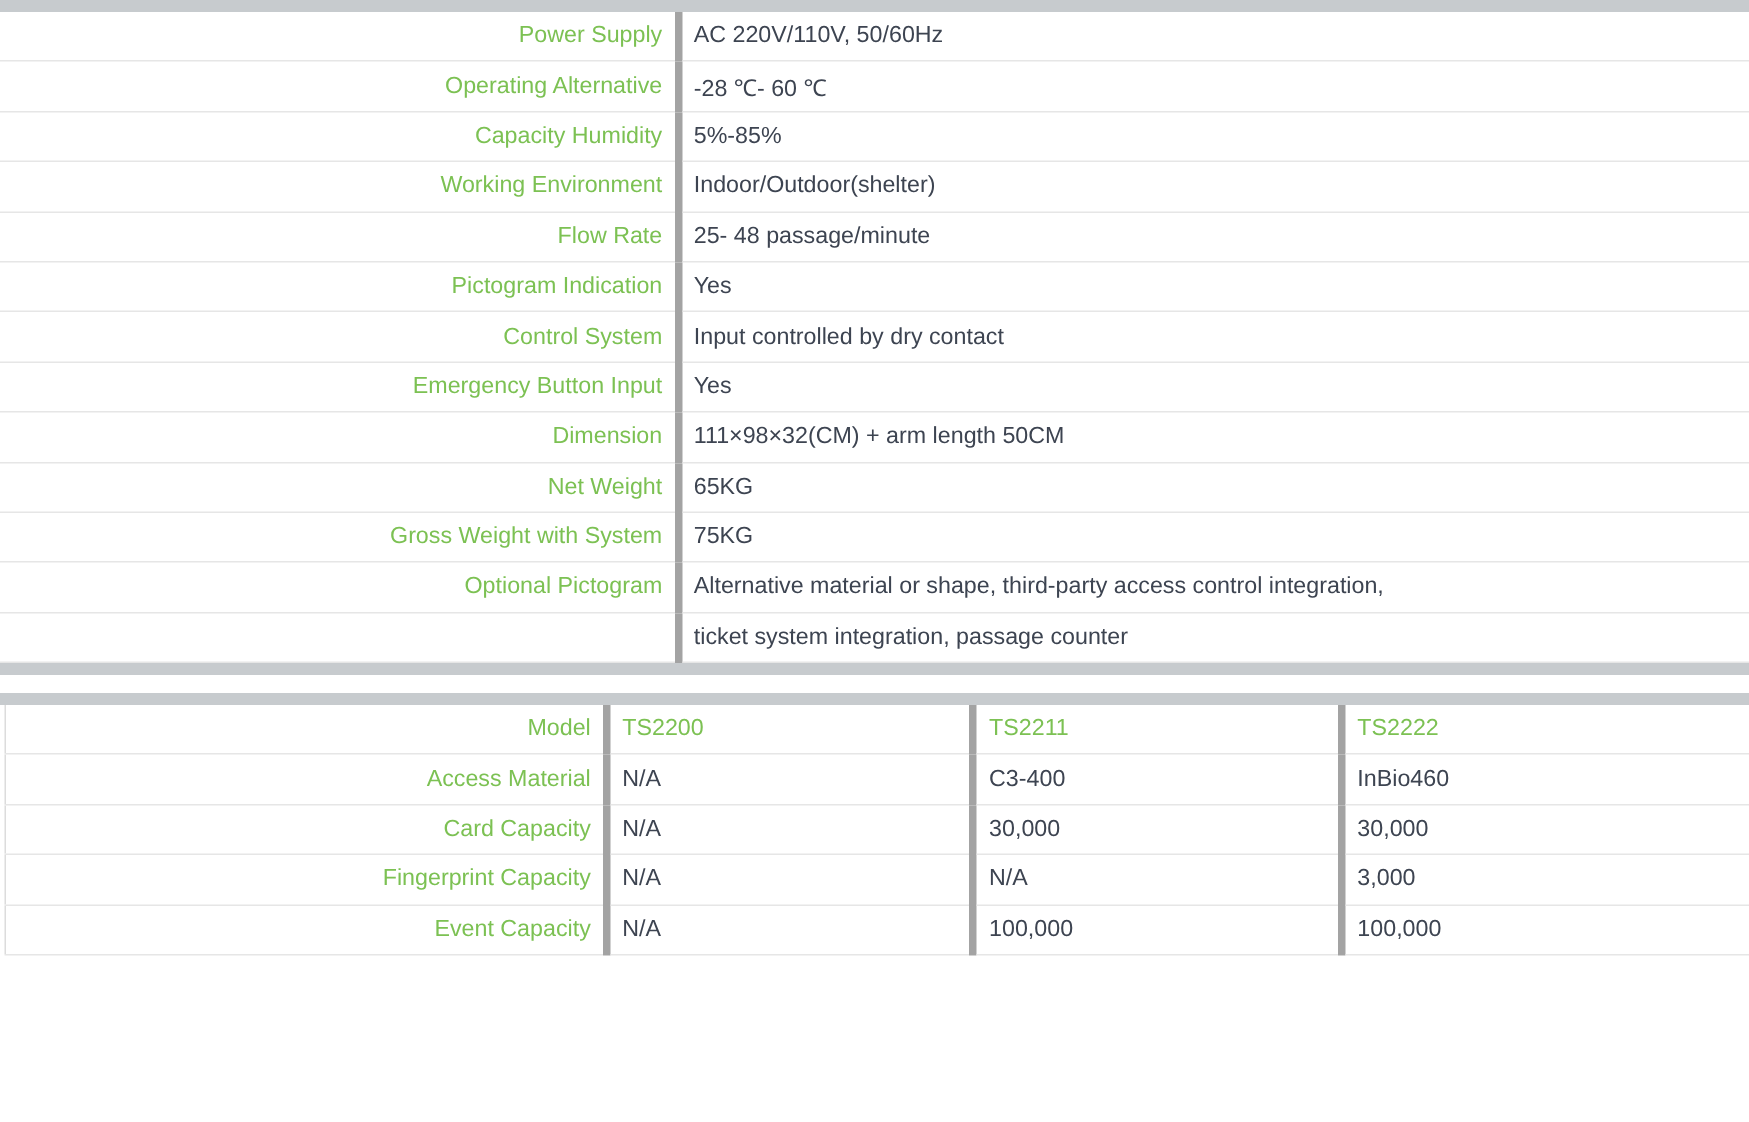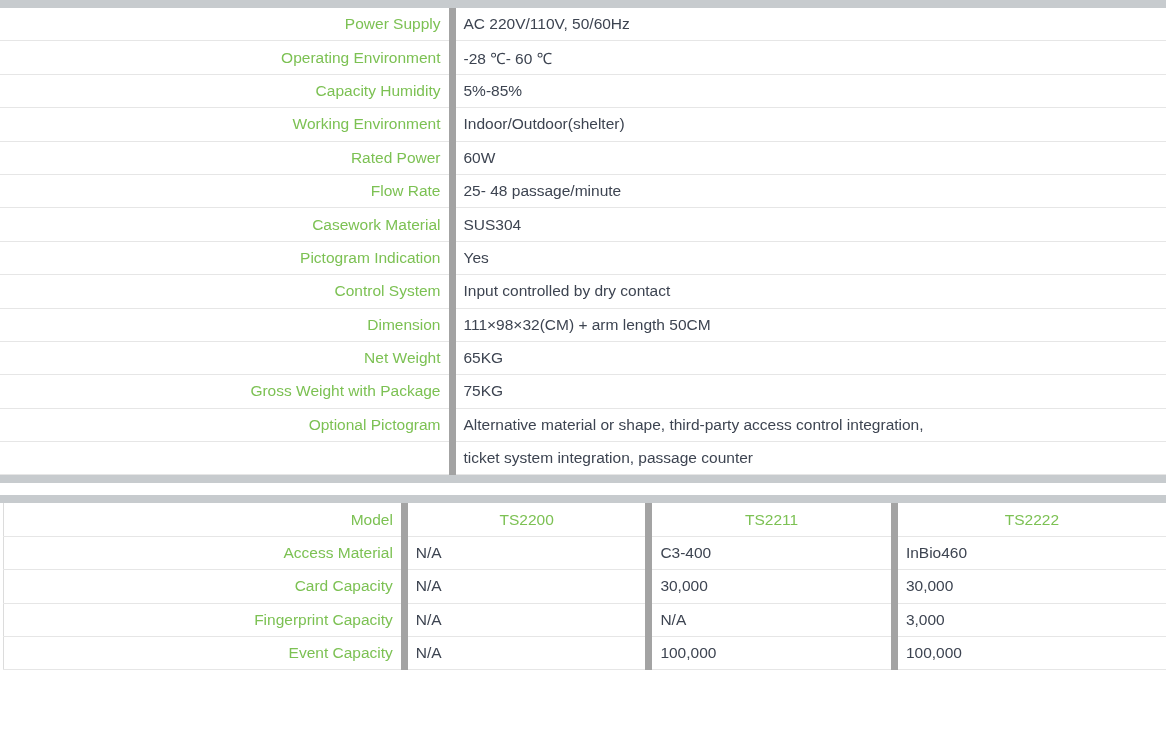--- a/index.html
+++ b/index.html
@@ -59,98 +59,93 @@
     color: #7cc153;
     text-align: right;
     padding-right: 12px;
     font-weight: 400;
   }
   
   td.value {
     color: #3d4451;
     text-align: left;
     padding-left: 11px;
-    border-left: 7px solid #a3a3a3;
+    border-left: 5px solid #a3a3a3;
   }
 
   
   #table-specs col.c-label { width: 452px; }
   #table-specs col.c-value { width: 714px; }
 
   
   #table-models { border-left: 1px solid #dcdcdc; width: 1163px; margin-left: 3px; }
   #table-models col.c-label { width: 400px; }
   #table-models col.c-m1    { width: 244px; }
   #table-models col.c-m2    { width: 245px; }
   #table-models col.c-m3    { width: 271px; }
 
   #table-models td.modelhead {
     color: #7cc153;
-    text-align: center;
   }
 </style>
 </head>
 <body>
 
 <div class="page">
 
   <div class="grey-bar top"></div>
 
   <table class="spec" id="table-specs">
     <colgroup>
       <col class="c-label">
       <col class="c-value">
     </colgroup>
     <tbody>
       <tr>
         <td class="label">Power Supply</td>
         <td class="value">AC 220V/110V, 50/60Hz</td>
       </tr>
       <tr>
-        <td class="label">Operating Environment</td>
+        <td class="label">Operating Alternative</td>
         <td class="value">-28 ℃- 60 ℃</td>
       </tr>
       <tr>
         <td class="label">Capacity Humidity</td>
         <td class="value">5%-85%</td>
       </tr>
       <tr>
         <td class="label">Working Environment</td>
         <td class="value">Indoor/Outdoor(shelter)</td>
       </tr>
       <tr>
-        <td class="label">Rated Power</td>
-        <td class="value">60W</td>
-      </tr>
-      <tr>
         <td class="label">Flow Rate</td>
         <td class="value">25- 48 passage/minute</td>
       </tr>
       <tr>
-        <td class="label">Casework Material</td>
-        <td class="value">SUS304</td>
-      </tr>
-      <tr>
         <td class="label">Pictogram Indication</td>
         <td class="value">Yes</td>
       </tr>
       <tr>
         <td class="label">Control System</td>
         <td class="value">Input controlled by dry contact</td>
       </tr>
       <tr>
+        <td class="label">Emergency Button Input</td>
+        <td class="value">Yes</td>
+      </tr>
+      <tr>
         <td class="label">Dimension</td>
         <td class="value">111×98×32(CM) + arm length 50CM</td>
       </tr>
       <tr>
         <td class="label">Net Weight</td>
         <td class="value">65KG</td>
       </tr>
       <tr>
-        <td class="label">Gross Weight with Package</td>
+        <td class="label">Gross Weight with System</td>
         <td class="value">75KG</td>
       </tr>
       <tr>
         <td class="label">Optional Pictogram</td>
         <td class="value">Alternative material or shape, third-party access control integration,</td>
       </tr>
       <tr>
         <td class="label"></td>
         <td class="value">ticket system integration, passage counter</td>
       </tr>

